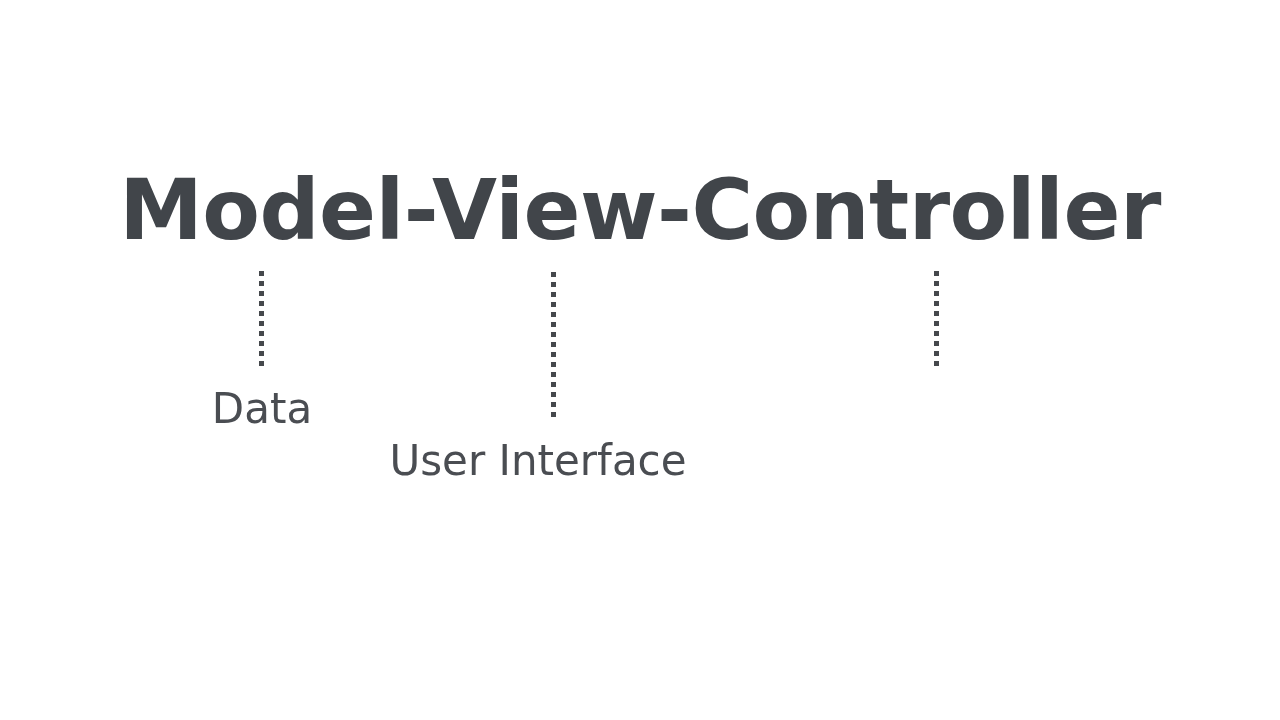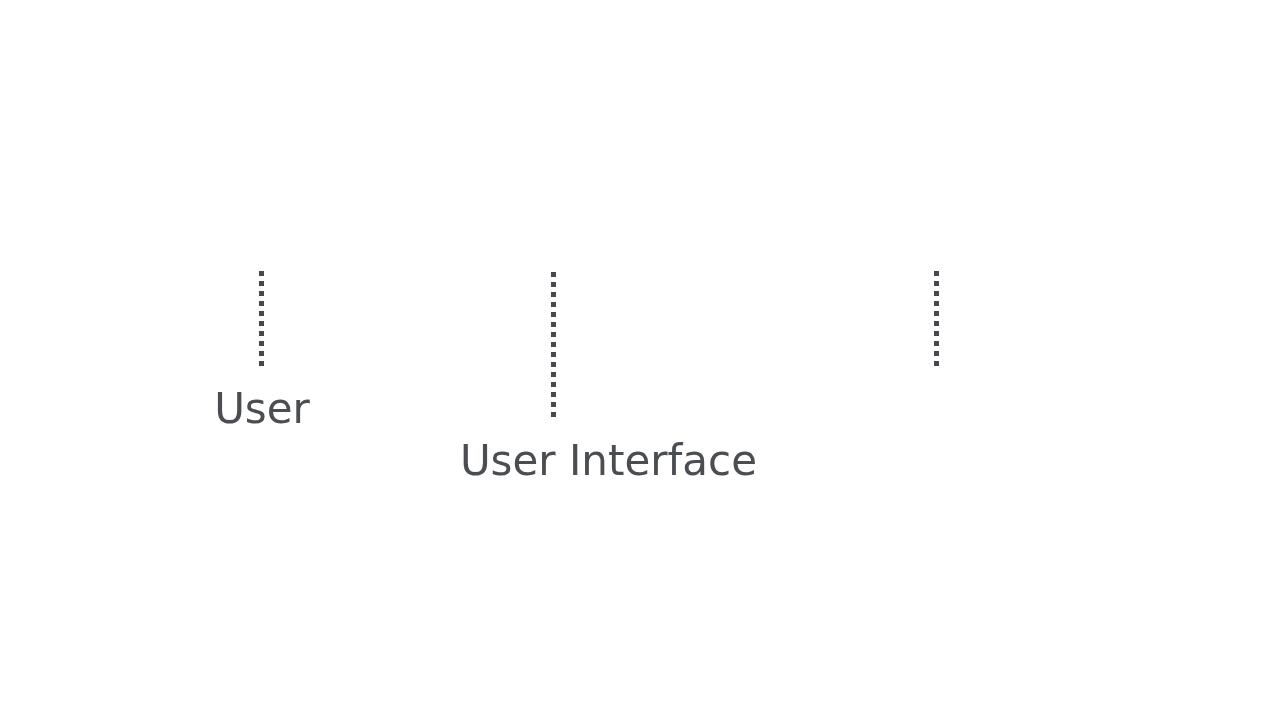--- a/index.html
+++ b/index.html
@@ -65,41 +65,41 @@
     color: #4a4d52;
     white-space: nowrap;
     text-align: center;
   }
   #label-data {
     left: 62px;
     top: 385px;
     width: 400px;
   }
   #label-user-interface {
-    left: 357px;
+    left: 338px;
     top: 437px;
     width: 400px;
-    text-align: right;
   }
   #label-coordinator {
     left: 726px;
     top: 385px;
     width: 400px;
   }
 </style>
 </head>
 <body>
 
 <div id="slide">
 
+  <div id="mvc-title">Model-View-Controller</div>
 
   <div class="connector" id="connector-model"></div>
 
   <div class="connector" id="connector-view"></div>
 
   <div class="connector" id="connector-controller"></div>
 
-  <div class="component-label" id="label-data">User</div>
+  <div class="component-label" id="label-data">Data</div>
 
   <div class="component-label" id="label-user-interface">User Interface</div>
 
 
 </div>
 
 </body></html>

